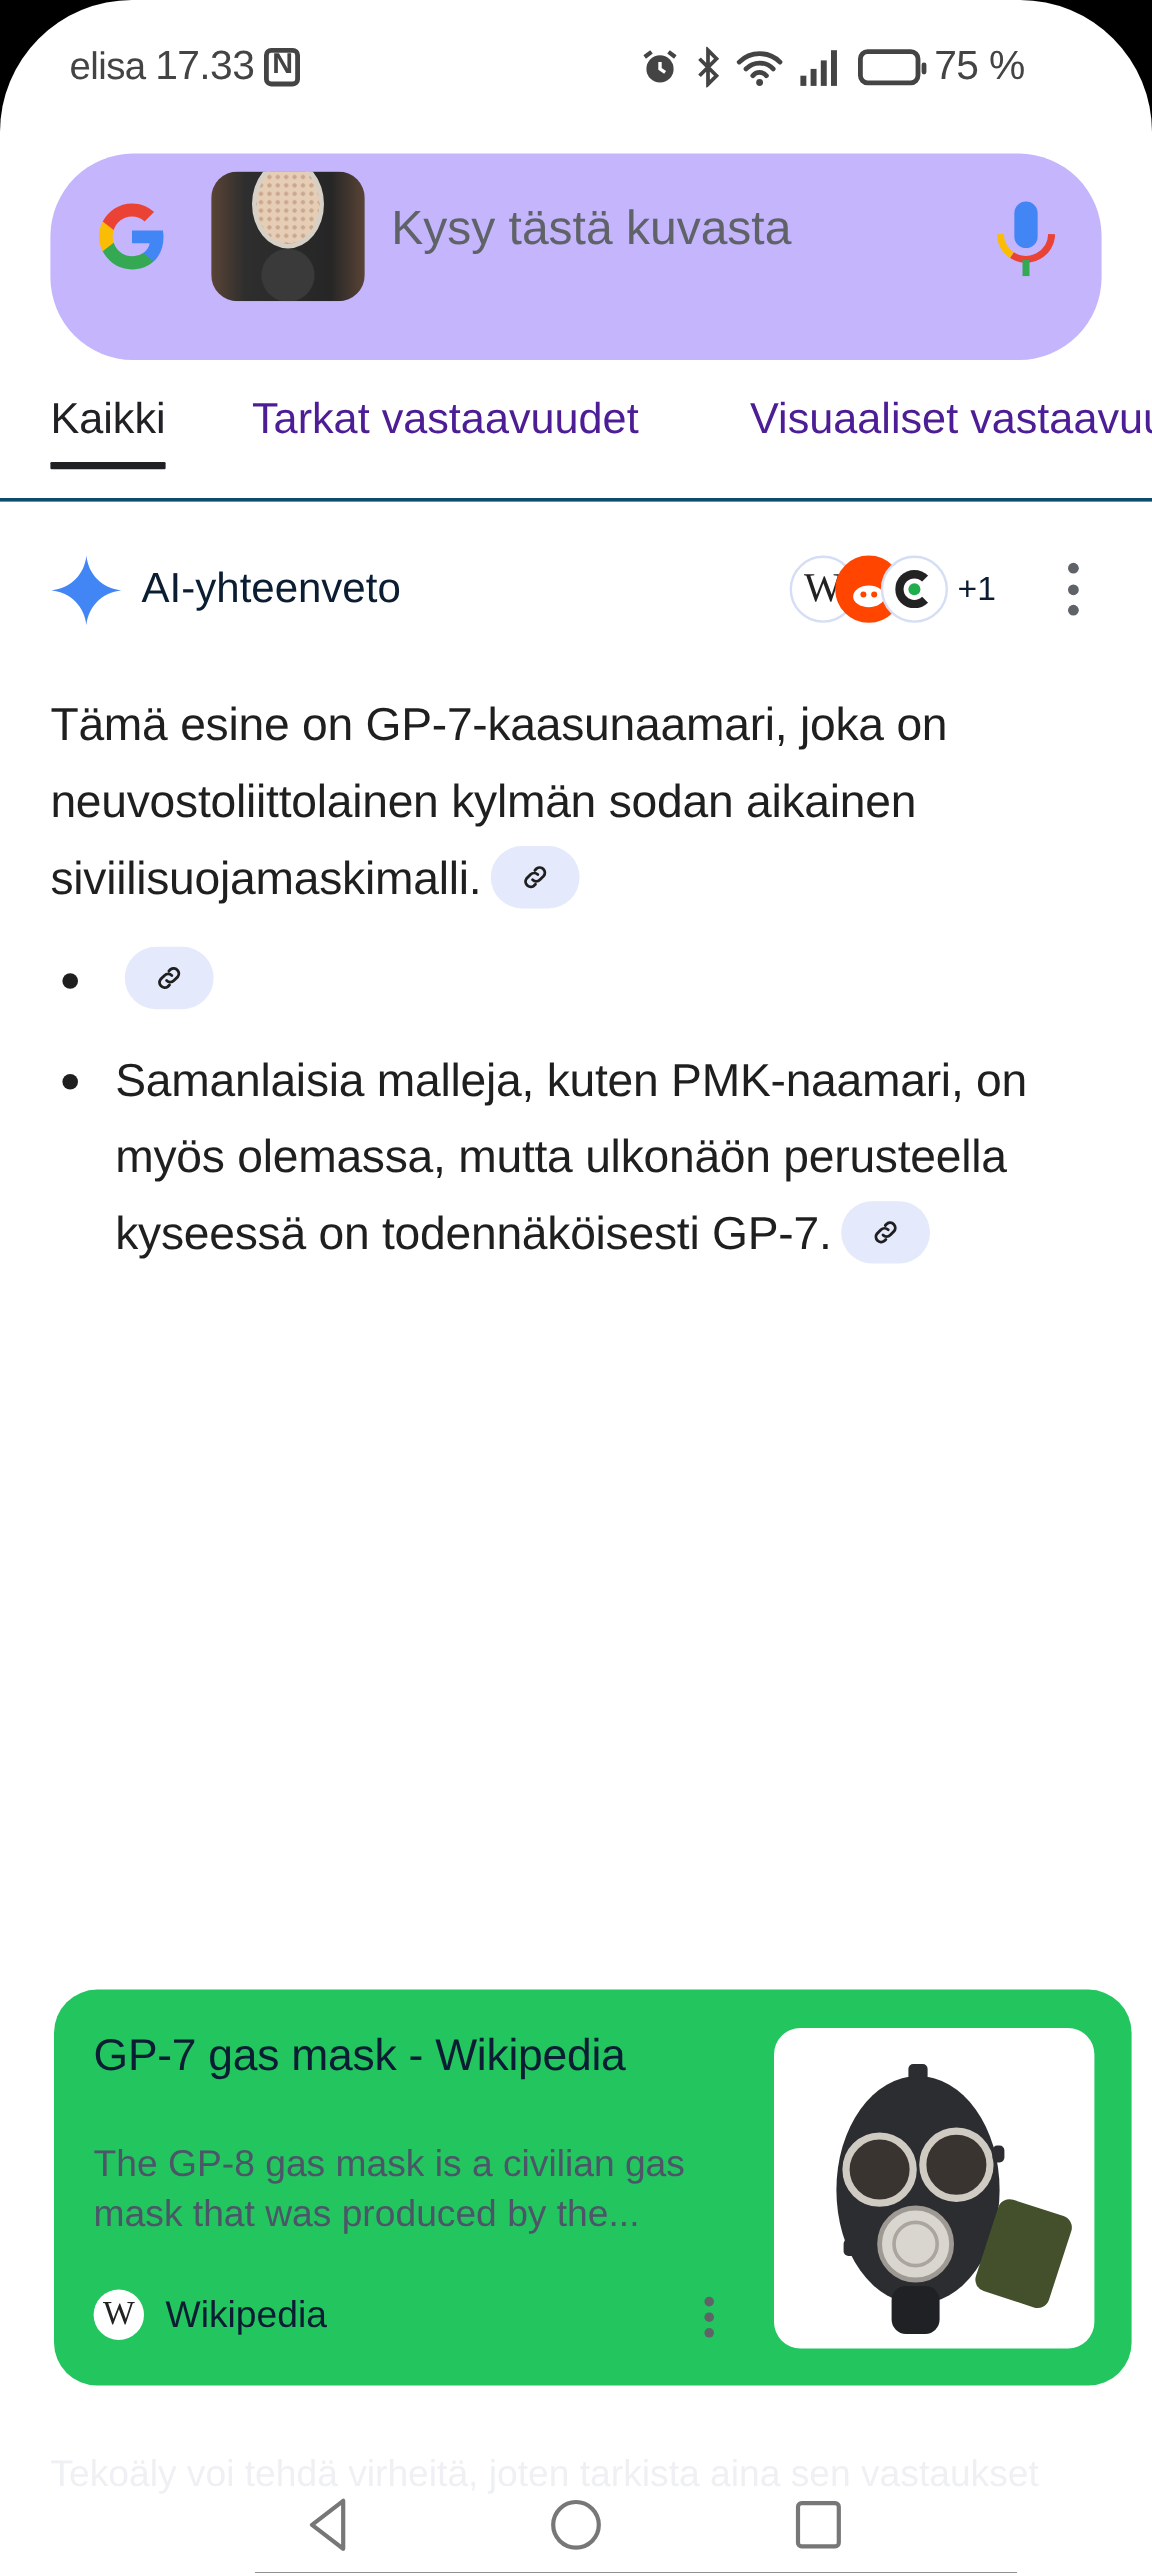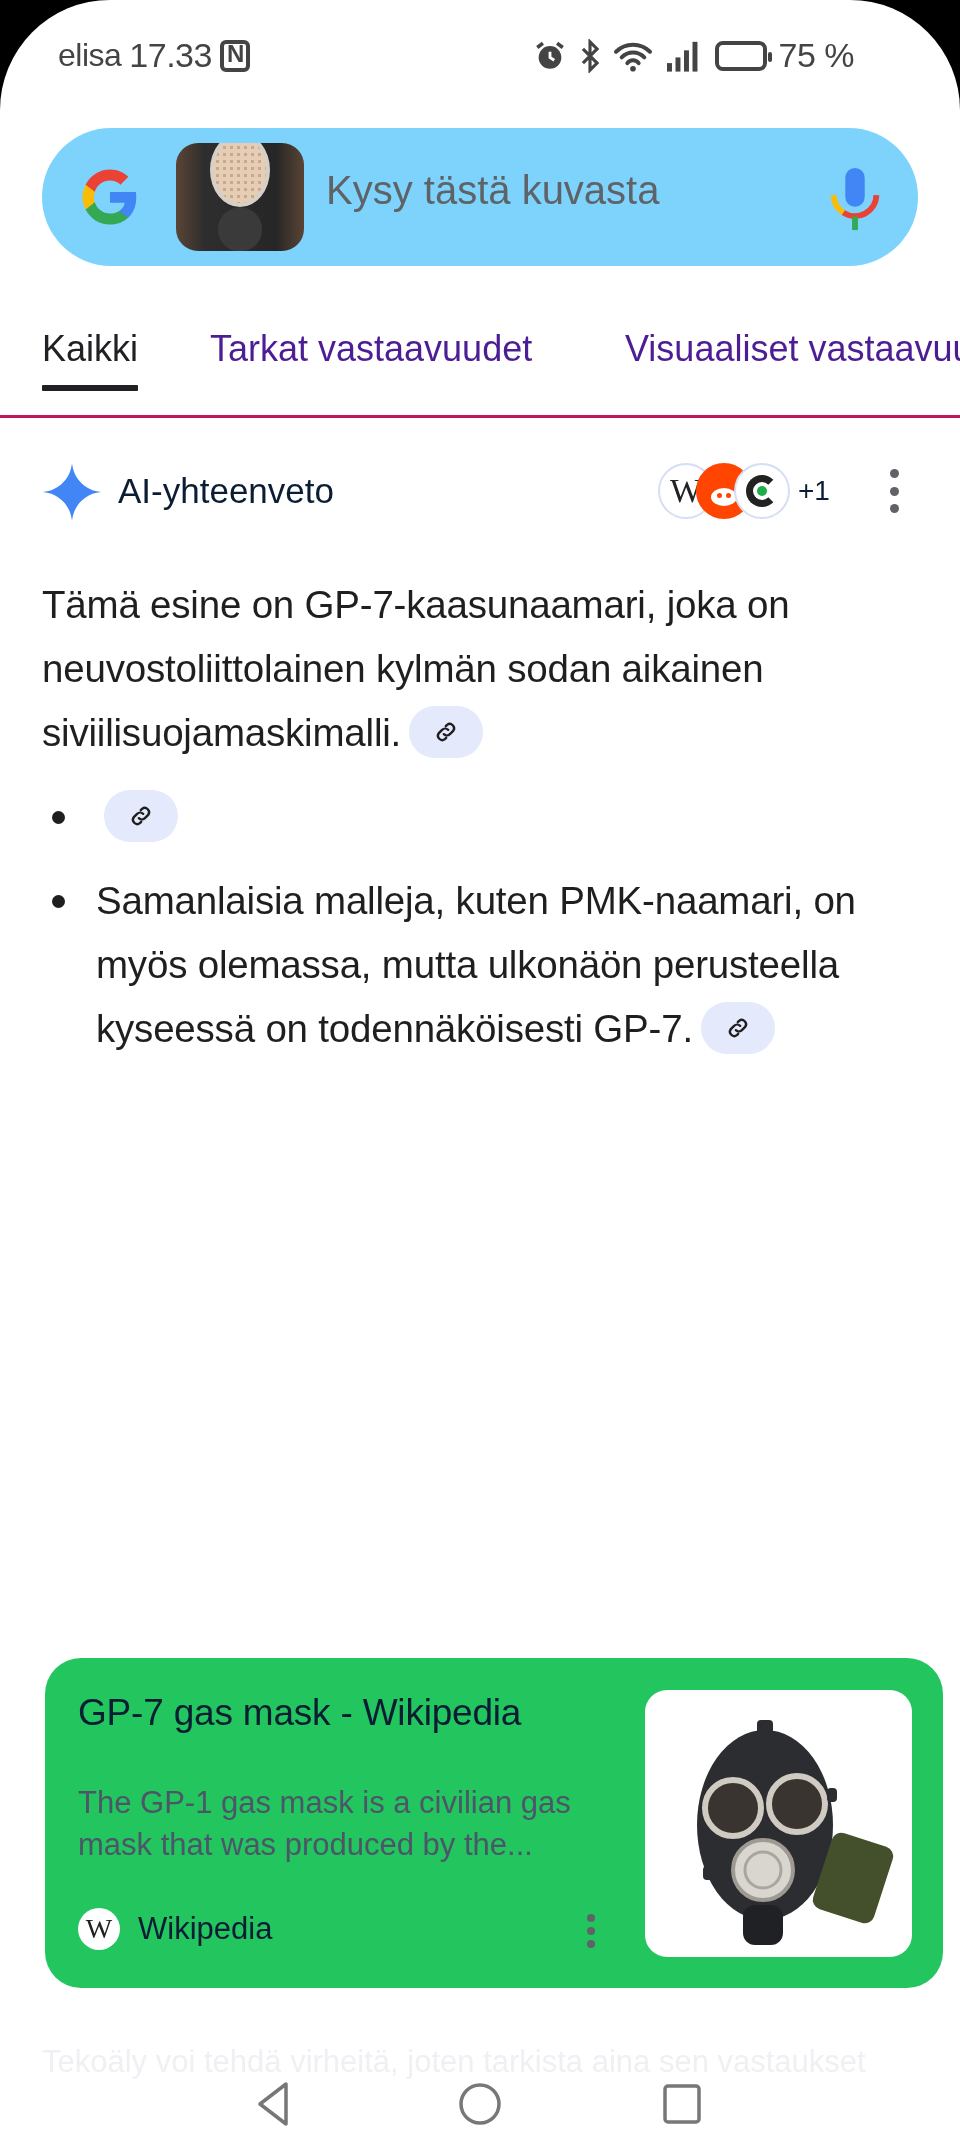--- a/index.html
+++ b/index.html
@@ -14,30 +14,30 @@
   .nfc { display: inline-block; width: 30px; height: 32px; border: 4px solid #444; border-radius: 6px; position: relative; }
   .nfc::after { content: "N"; position: absolute; left: 3px; top: -4px; font-size: 24px; font-weight: bold; color: #444; }
   .status .right { position: absolute; right: 58px; top: 6px; display: flex; align-items: center; gap: 12px; color: #444; }
   .status .right .pct { font-size: 34px; letter-spacing: -0.5px; }
   .ico { display: inline-block; }
   .battery { width: 52px; height: 30px; border: 4px solid #444; border-radius: 8px; position: relative; padding: 3px; }
   .battery .fill { width: 75%; height: 100%; background: #444; border-radius: 3px; }
   .battery::after { content: ""; position: absolute; right: -9px; top: 7px; width: 4px; height: 10px; background: #444; border-radius: 2px; }
 
   
-  .search { position: absolute; left: 42px; top: 128px; width: 876px; height: 138px; background: #7dd3fc; border-radius: 69px; }
+  .search { position: absolute; left: 42px; top: 128px; width: 876px; height: 172px; background: #c4b5fd; border-radius: 69px; }
   .glogo { position: absolute; left: 38px; top: 39px; width: 60px; height: 60px; }
   .thumb { position: absolute; left: 134px; top: 15px; width: 128px; height: 108px; border-radius: 22px; overflow: hidden; background: radial-gradient(circle at 50% 80%, #3a3a3a 0 20%, transparent 21%), linear-gradient(90deg, #5a4436 0%, #2e2e2e 22%, #262626 78%, #5a4436 100%); }
   .thumb .filter { position: absolute; left: 34px; top: -10px; width: 60px; height: 74px; border-radius: 50%; background: radial-gradient(circle, #c9a88d 1.5px, #e6cdb5 2px) 0 0/7px 7px; border: 4px solid #d7d0c6; }
   .search-input { position: absolute; left: 284px; top: 40px; font-size: 40px; color: #5f6368; border: none; background: transparent; outline: none; width: 460px; font-family: "Liberation Sans", sans-serif; }
   .search-input::placeholder { color: #5f6368; }
   .mic { position: absolute; left: 785px; top: 38px; width: 56px; height: 66px; }
 
   
-  .tabs { position: absolute; left: 0; top: 322px; width: 960px; height: 96px; border-bottom: 3px solid #be185d; white-space: nowrap; }
+  .tabs { position: absolute; left: 0; top: 322px; width: 960px; height: 96px; border-bottom: 3px solid #0c4a6e; white-space: nowrap; }
   .tab { position: absolute; top: 6px; font-size: 36px; color: #4c1d95; }
   .tab.active { color: #202124; }
   .tab.active::after { content: ""; position: absolute; left: 0; right: 0; top: 57px; height: 6px; background: #202124; border-radius: 1px; }
 
   
   .ai-head { position: absolute; left: 0; top: 455px; width: 960px; height: 72px; }
   .sparkle { position: absolute; left: 43px; top: 8px; width: 58px; height: 58px; }
   .ai-title { position: absolute; left: 118px; top: 16px; font-size: 35px; color: #0b1d33; font-weight: 500; }
   .sources { position: absolute; left: 658px; top: 8px; width: 136px; height: 56px; }
   .src { position: absolute; top: 0; width: 56px; height: 56px; border-radius: 50%; border: 2px solid #d5def4; background: #fff; display: flex; align-items: center; justify-content: center; overflow: hidden; }
@@ -177,21 +177,21 @@
       <li><span>Samanlaisia malleja, kuten PMK-naamari, on myös olemassa, mutta ulkonäön perusteella kyseessä on todennäköisesti GP-7.</span><span class="chip">
             <svg viewBox="0 0 24 24">
               <path d="M10 14a4 4 0 0 0 5.6 0l3-3a4 4 0 0 0-5.6-5.6l-1.2 1.2M14 10a4 4 0 0 0-5.6 0l-3 3a4 4 0 0 0 5.6 5.6l1.2-1.2" stroke="#1f1f1f" stroke-width="2.2" fill="none" stroke-linecap="round"></path>
             </svg>
           </span></li>
     </ul>
   </div>
 
   <div class="card">
     <div class="card-title">GP-7 gas mask - Wikipedia</div>
-    <div class="card-snippet">The GP-1 gas mask is a civilian gas mask that was produced by the...</div>
+    <div class="card-snippet">The GP-8 gas mask is a civilian gas mask that was produced by the...</div>
     <div class="card-src">
       <span class="wfav">W</span>
       <span class="name">Wikipedia</span>
     </div>
     <div class="card-kebab">
         <span></span>
         <span></span>
         <span></span>
       </div>
     <div class="card-img">

